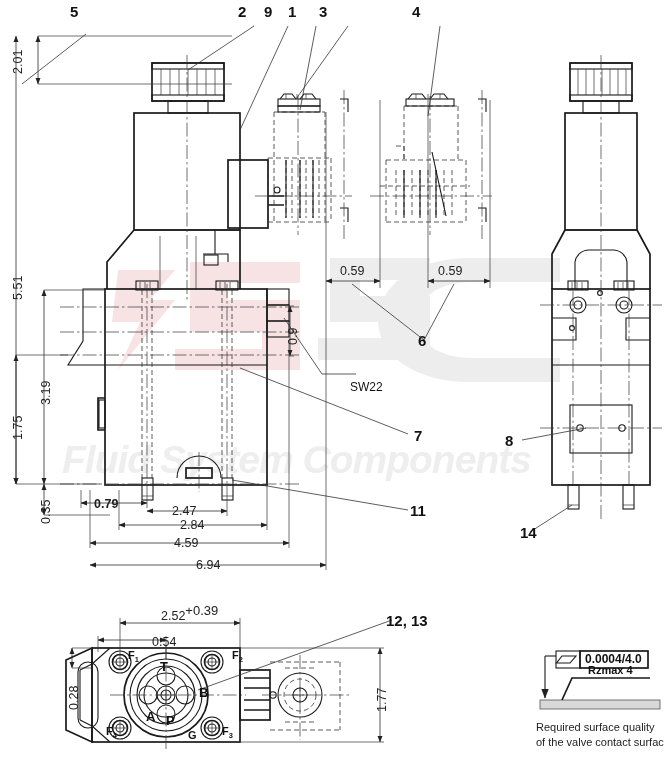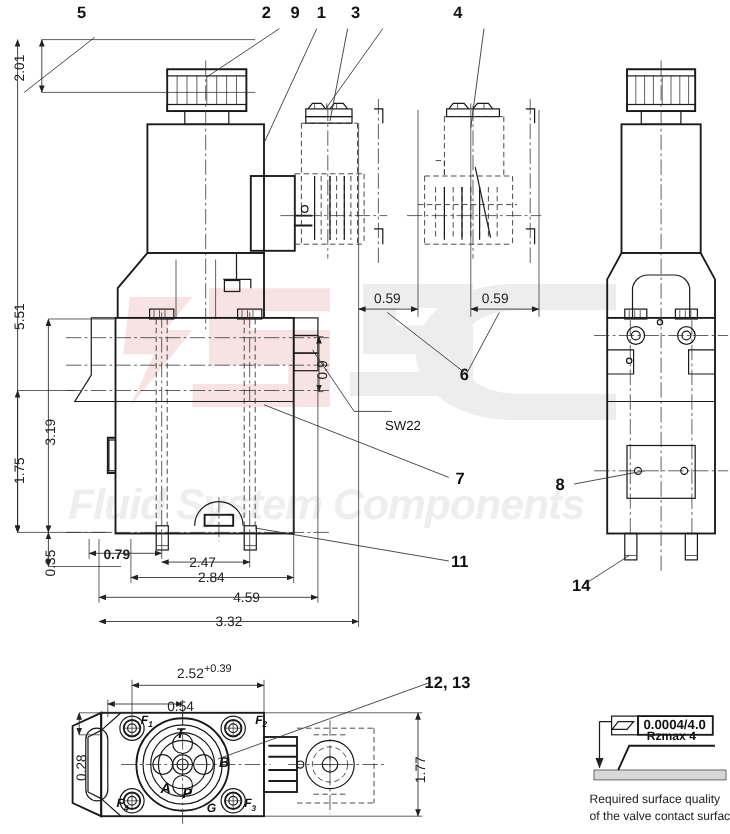--- a/index.html
+++ b/index.html
@@ -5,24 +5,24 @@
   html,body{margin:0;padding:0;background:#ffffff;}
   body{width:664px;height:758px;position:relative;overflow:hidden;
        font-family:"Liberation Sans",sans-serif;color:#1a1a1a;}
   #stage{position:absolute;left:0;top:0;width:664px;height:758px;}
   svg{display:block;position:absolute;left:0;top:0;}
   .lbl{position:absolute;font-family:"Liberation Sans",sans-serif;
        color:#111;white-space:nowrap;line-height:1;}
   .callout{font-size:15px;font-weight:bold;}
   .dim{font-size:12.5px;font-weight:normal;color:#222;}
   .dimv{font-size:12.5px;transform-origin:left top;transform:rotate(-90deg);}
-  .port{font-size:11px;font-weight:bold;font-style:italic;color:#111;}
+  .port{font-size:11px;font-weight:bold;color:#111;}
   .port sub{font-size:7.5px;}
   .note{font-size:11px;color:#222;}
-  .tol{font-size:10px;vertical-align:super;}
+  .tol{font-size:13px;vertical-align:super;}
   .gdt{font-size:12px;font-weight:bold;}
   .rz{font-size:11px;font-weight:bold;}
   .sw{font-size:12px;margin-left:28px;}
 </style>
 </head>
 <body>
 
 <div id="stage">
 
   <svg width="664" height="758">
@@ -371,22 +371,22 @@
   <div class="lbl dim dimv" style="left:40px;top:405px;">3.19</div>
   <div class="lbl dim dimv" style="left:12px;top:440px;">1.75</div>
   <div class="lbl dim dimv" style="left:40px;top:524px;">0.35</div>
   <div class="lbl dim dimv" style="left:287px;top:345px;">0.9</div>
   <div class="lbl dim dimv" style="left:68px;top:710px;">0.28</div>
   <div class="lbl dim dimv" style="left:376px;top:712px;">1.77</div>
 
   <div class="lbl dim" style="left:94px;top:498px;font-weight:bold;">0.79</div>
   <div class="lbl dim" style="left:172px;top:505px;">2.47</div>
   <div class="lbl dim" style="left:180px;top:519px;">2.84</div>
-  <div class="lbl dim" style="left:174px;top:537px;margin-left:38px;">4.59</div>
-  <div class="lbl dim" style="left:196px;top:559px;">3.32</div>
+  <div class="lbl dim" style="left:174px;top:537px;">4.59</div>
+  <div class="lbl dim" style="left:196px;top:559px;">6.94</div>
   <div class="lbl dim" style="left:340px;top:265px;">0.59</div>
   <div class="lbl dim" style="left:438px;top:265px;">0.59</div>
   <div class="lbl sw" style="left:322px;top:381px;">SW22</div>
 
   <div class="lbl dim" style="left:161px;top:604px;">
     <span>2.52</span><span class="tol">+0.39</span>
   </div>
   <div class="lbl dim" style="left:152px;top:636px;">0.54</div>
 
   <div class="lbl port" style="left:128px;top:650px;"><span>F</span><sub>1</sub></div>

